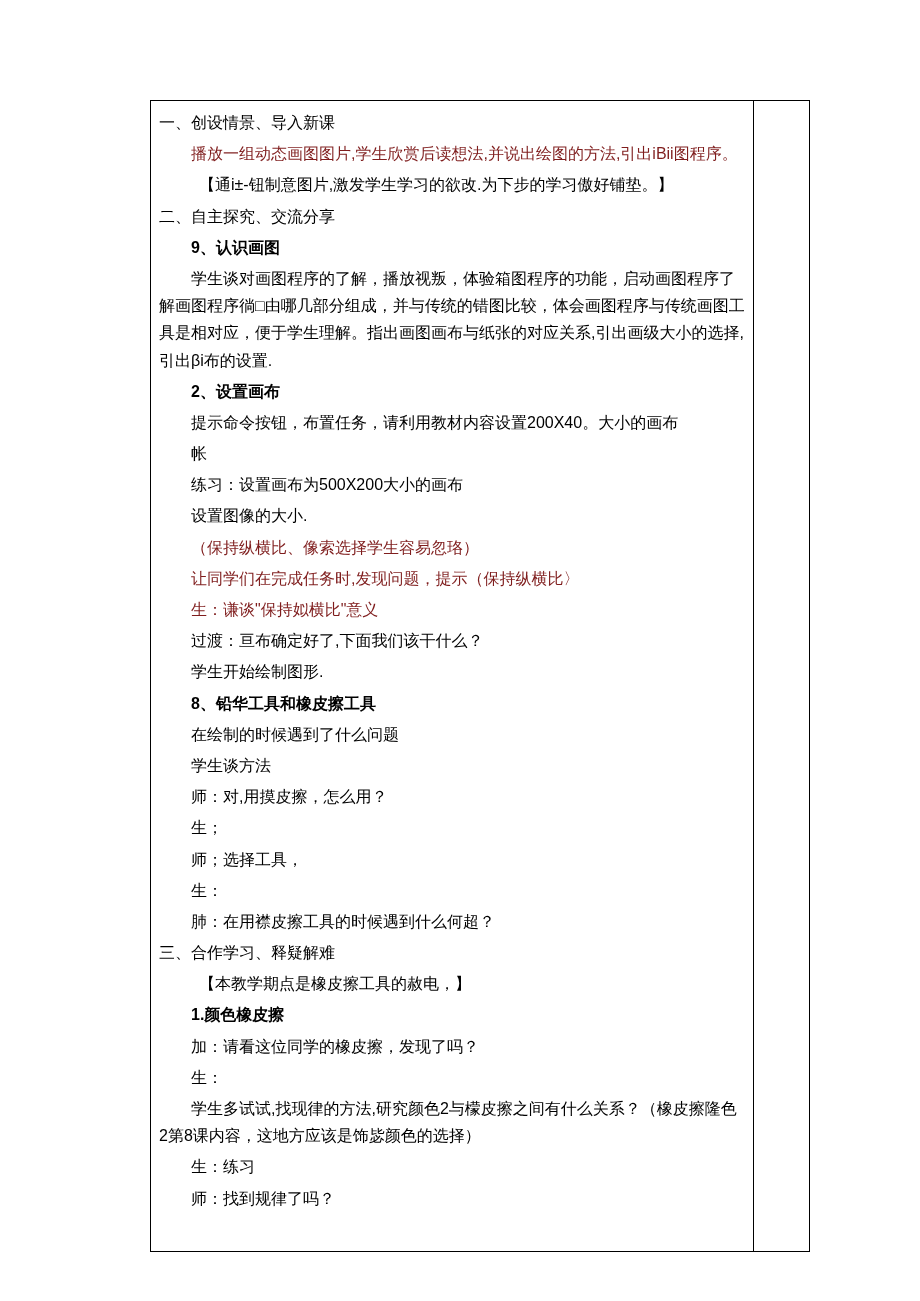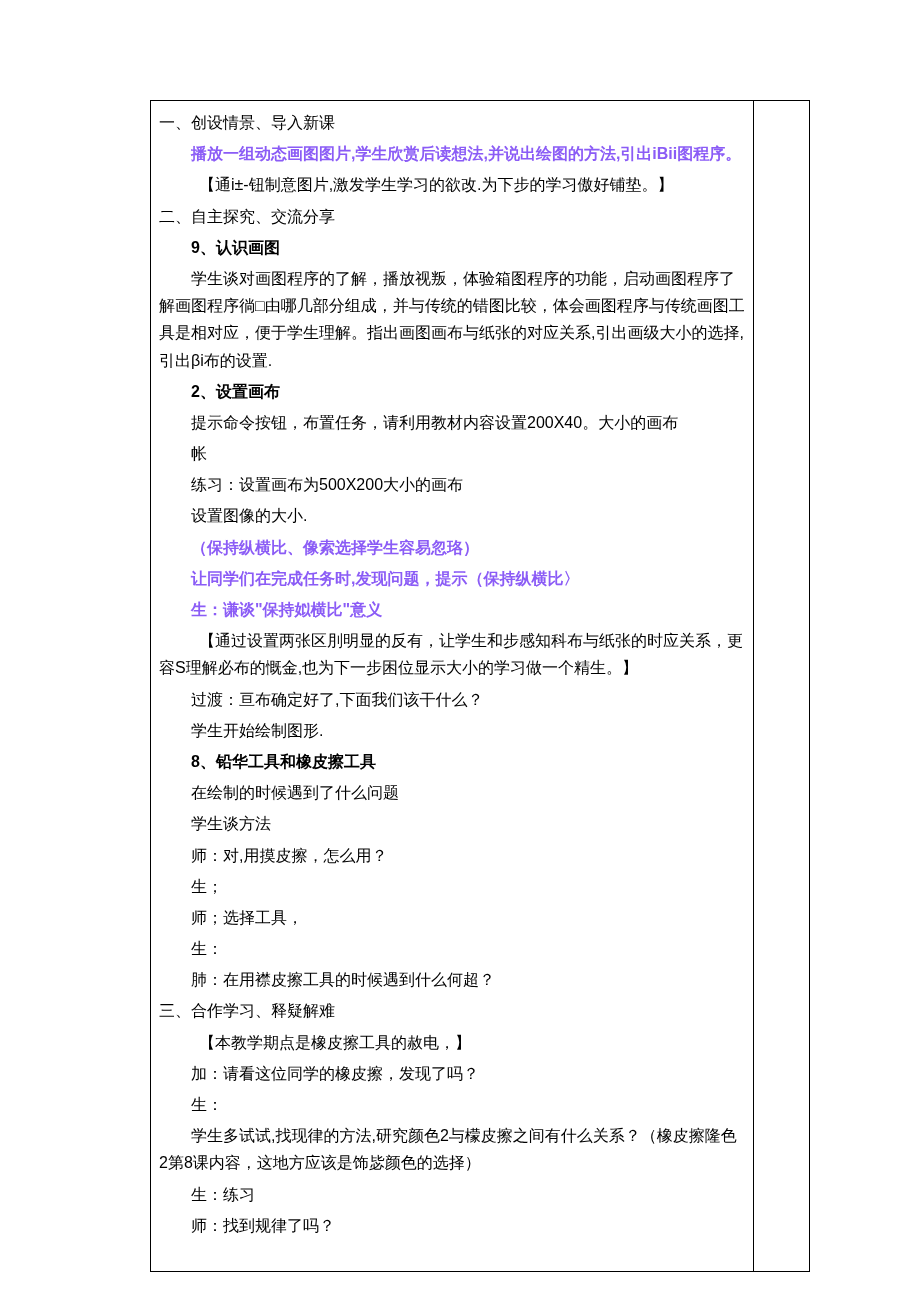--- a/index.html
+++ b/index.html
@@ -29,21 +29,21 @@
   .col-side {
     width: 55px;
     border-left: 1.5px solid #000;
   }
   .hd {
     margin: 0;
     padding: 2px 0;
   }
   .indent1 { text-indent: 2em; }
   .indent2 { text-indent: 2.5em; }
-  .red { color: #8b5cf6; font-weight: bold; }
+  .red { color: #7f1d1d; }
   .bold { font-weight: 700; }
 </style>
 </head>
 <body>
 
 <div class="page">
   <div class="frame">
     <div class="col-main">
 
       <p class="hd">一、创设情景、导入新课</p>
@@ -55,35 +55,35 @@
       <p class="hd" style="text-indent:2em">学生谈对画图程序的了解，播放视叛，体验箱图程序的功能，启动画图程序了解画图程序徜□由哪几部分组成，并与传统的错图比较，体会画图程序与传统画图工具是相对应，便于学生理解。指出画图画布与纸张的对应关系,引出画级大小的选择,引出βi布的设置.</p>
 
       <p class="hd indent1 bold">2、设置画布</p>
       <p class="hd indent1">提示命令按钮，布置任务，请利用教材内容设置200X40。大小的画布</p>
       <p class="hd indent1">帐</p>
       <p class="hd indent1">练习：设置画布为500X200大小的画布</p>
       <p class="hd indent1">设置图像的大小.</p>
       <p class="hd indent1 red">（保持纵横比、像索选择学生容易忽珞）</p>
       <p class="hd indent1 red">让同学们在完成任务时,发现问题，提示（保持纵横比〉</p>
       <p class="hd indent1 red">生：谦谈"保持姒横比"意义</p>
-      <p class="hd" style="text-indent:2.5em">【通过设置两张区刖明显的反有，让学生和步感知科布与纸张的时应关系，更容S理解必布的慨金,也为下一步困位显示大小的学习做一个精生。】</p>
       <p class="hd indent1">过渡：亘布确定好了,下面我们该干什么？</p>
       <p class="hd indent1">学生开始绘制图形.</p>
 
       <p class="hd indent1 bold">8、铅华工具和橡皮擦工具</p>
       <p class="hd indent1">在绘制的时候遇到了什么问题</p>
       <p class="hd indent1">学生谈方法</p>
       <p class="hd indent1">师：对,用摸皮擦，怎么用？</p>
       <p class="hd indent1">生；</p>
       <p class="hd indent1">师；选择工具，</p>
       <p class="hd indent1">生：</p>
       <p class="hd indent1">肺：在用襟皮擦工具的时候遇到什么何超？</p>
       <p class="hd">三、合作学习、释疑解难</p>
 
       <p class="hd indent2">【本教学期点是橡皮擦工具的赦电，】</p>
+      <p class="hd indent1 bold">1.颜色橡皮擦</p>
       <p class="hd indent1">加：请看这位同学的橡皮擦，发现了吗？</p>
       <p class="hd indent1">生：</p>
       <p class="hd" style="text-indent:2em">学生多试试,找现律的方法,研究颜色2与檬皮擦之间有什么关系？（橡皮擦隆色2第8课内容，这地方应该是饰毖颜色的选择）</p>
       <p class="hd indent1">生：练习</p>
       <p class="hd indent1">师：找到规律了吗？</p>
 
     </div>
     <div class="col-side"></div>
   </div>
 </div>

